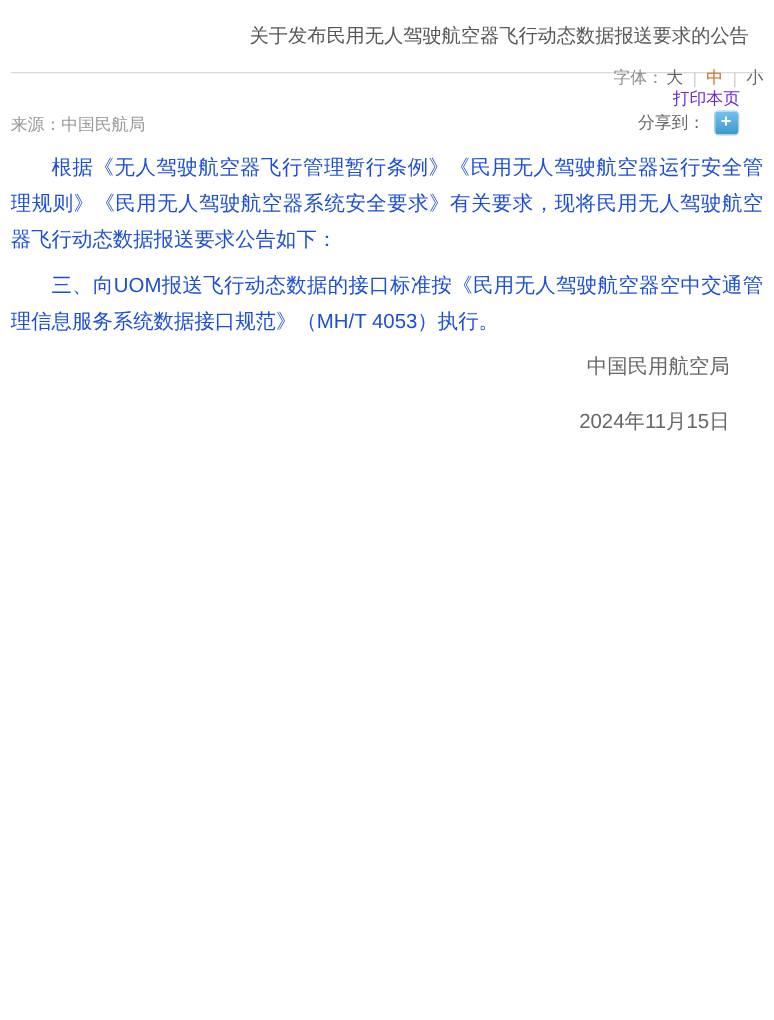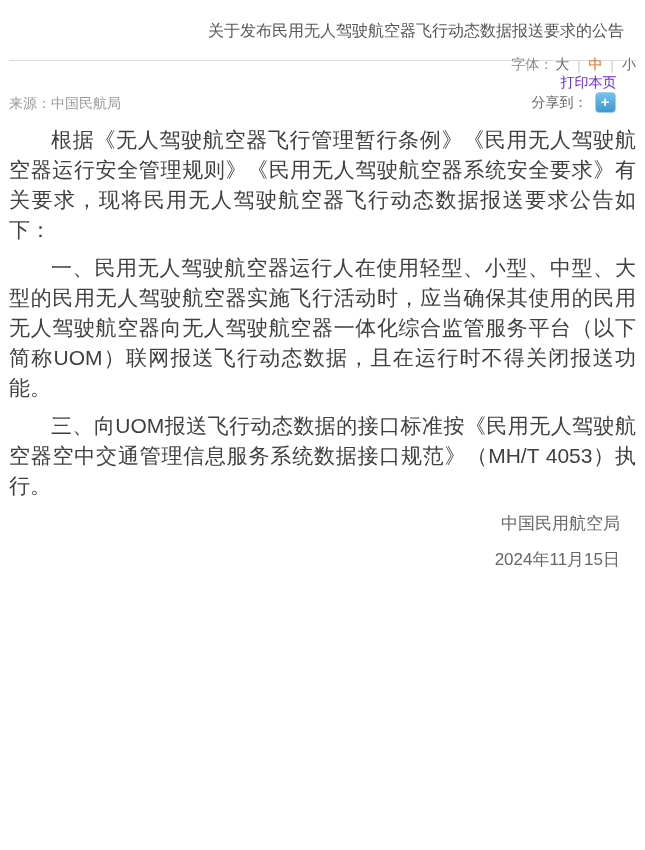--- a/index.html
+++ b/index.html
@@ -73,33 +73,33 @@
     font-size: 15px;
     font-weight: bold;
     line-height: 18px;
     text-align: center;
     cursor: pointer;
     text-decoration: none;
   }
   .article-body { padding-top: 12px; }
   .article-body p {
     margin: 0 0 8px;
-    font-size: 21px;
+    font-size: 17px;
     line-height: 30px;
-    color: #404040;
+    color: #1d4ed8;
     text-indent: 2em;
     text-align: justify;
   }
   .signature-block {
     text-align: right;
     font-size: 17px;
     color: #666666;
     padding-right: 12px;
   }
-  .signature-block p { margin: 4px; }
+  .signature-block p { margin: 16px; }
   .signature-block .sig { line-height: 30px; margin-top: 6px; }
   .signature-block .date { line-height: 30px; margin-top: 6px; padding-bottom: 10px; }
 </style>
 </head>
 <body>
 
 <div class="page">
 
   <h1 class="article-title">关于发布民用无人驾驶航空器飞行动态数据报送要求的公告</h1>
 
@@ -124,21 +124,20 @@
 
       <span class="share-wrap">
         <span>分享到：</span>
         <a class="share-btn"><span>+</span></a>
       </span>
     </div>
   </div>
 
   <div class="article-body">
     <p>根据《无人驾驶航空器飞行管理暂行条例》《民用无人驾驶航空器运行安全管理规则》《民用无人驾驶航空器系统安全要求》有关要求，现将民用无人驾驶航空器飞行动态数据报送要求公告如下：</p>
-    <p>一、民用无人驾驶航空器运行人在使用轻型、小型、中型、大型的民用无人驾驶航空器实施飞行活动时，应当确保其使用的民用无人驾驶航空器向无人驾驶航空器一体化综合监管服务平台（以下简称UOM）联网报送飞行动态数据，且在运行时不得关闭报送功能。</p>
     <p>三、向UOM报送飞行动态数据的接口标准按《民用无人驾驶航空器空中交通管理信息服务系统数据接口规范》（MH/T 4053）执行。</p>
   </div>
 
   <div class="signature-block">
     <p class="sig">中国民用航空局</p>
     <p class="date">2024年11月15日</p>
   </div>
 
 </div>
 

